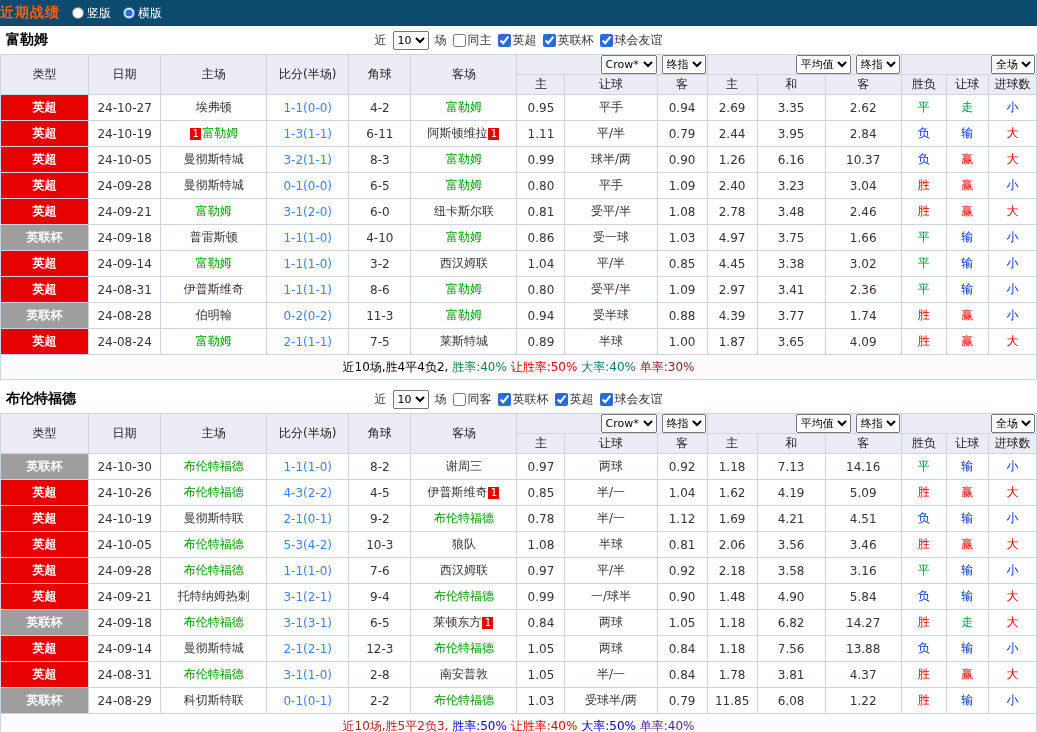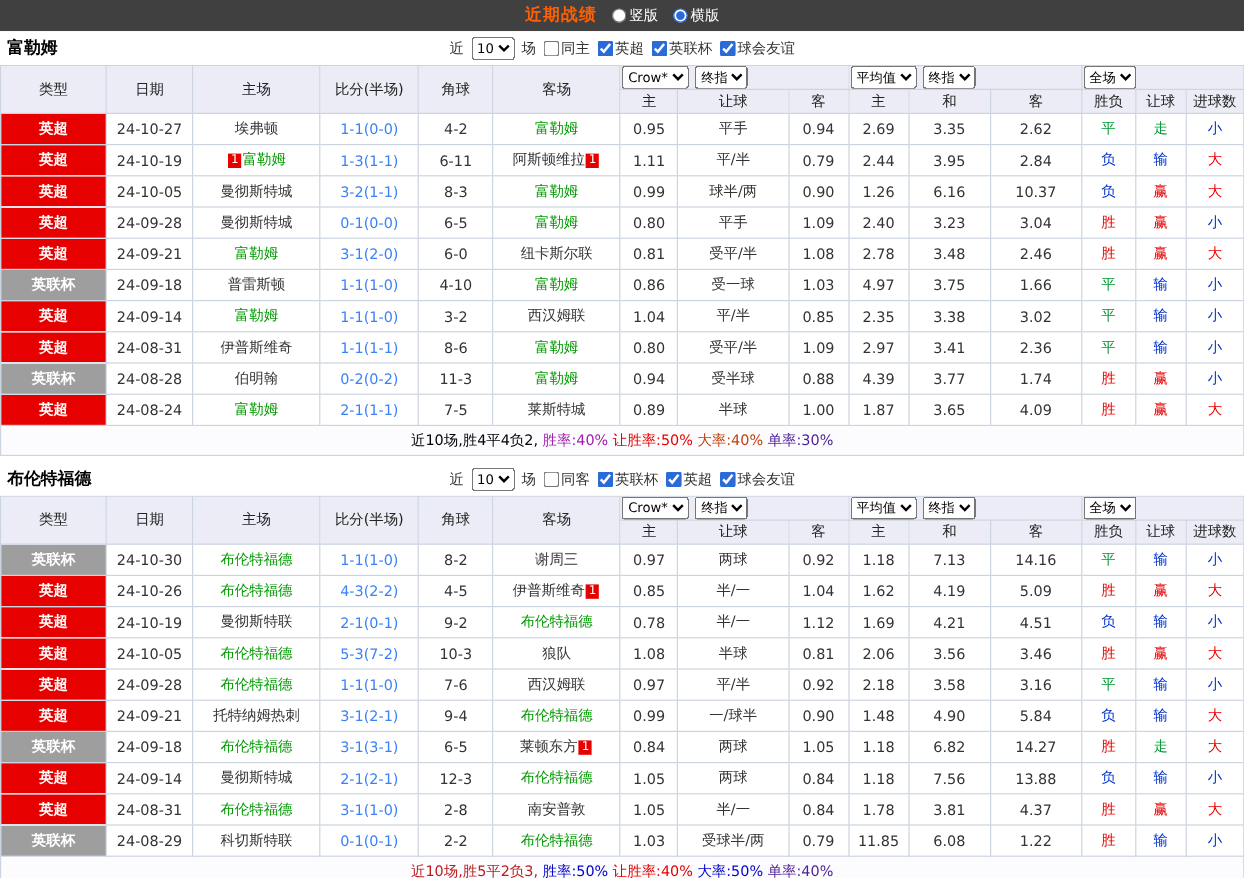--- a/index.html
+++ b/index.html
@@ -1,35 +1,35 @@
 <!DOCTYPE html>
 <html><head>
 <meta charset="utf-8">
 <style>
   html,body{margin:0;padding:0}
   body{width:1037px;font-family:"DejaVu Sans","Liberation Sans",sans-serif;font-size:12px;color:#333;background:#fff}
 
-  .topbar{height:26px;background:#404040;display:flex;align-items:center;justify-content:center;gap:12px;color:#fff}
+  .topbar{height:26px;background:#0c4a6e;display:flex;align-items:center;gap:12px;color:#fff}
   .topbar .title{color:#ff5f00;font-weight:bold;font-size:14px;letter-spacing:1px}
   .radio{display:inline-flex;align-items:center;gap:3px;font-size:12px;cursor:pointer;color:#fff}
   .radio input{width:12px;height:12px;margin:0;accent-color:#2a6bd8}
 
   .team-section+.team-section{margin-top:5px}
   .section-bar{position:relative;height:28px;display:flex;align-items:center;justify-content:center;background:#fff}
   .team-name{position:absolute;left:6px;font-size:14px;font-weight:bold;color:#000}
   .filters{display:flex;align-items:center;gap:6px}
   .filters .cb{display:inline-flex;align-items:center;gap:2px;cursor:pointer}
   .filters input[type=checkbox]{width:13px;height:13px;margin:0;accent-color:#2a6bd8}
   .dd{font-size:11px;height:19px;font-family:inherit}
 
   table.grid{width:100%;border-collapse:collapse;table-layout:fixed;border:1px solid #9fb0c4}
   .grid th,.grid td{border:1px solid #ccd4e0;text-align:center;white-space:nowrap;overflow:hidden;padding:0 1px}
   .grid thead th{background:#ebecf5;font-weight:normal;height:19px;color:#222}
   .grid tbody td{height:25px}
-  .selwrap{display:flex;justify-content:flex-start;align-items:center;gap:5px}
+  .selwrap{display:flex;justify-content:flex-end;align-items:center;gap:5px}
 
   td.type{color:#fff;font-weight:bold}
   .t-subject{color:#009900}
   .t-opp{color:#333}
   td.score{color:#3b82f6}
   .badge{display:inline-block;background:#e60000;color:#fff;font-size:10px;line-height:12px;width:11px;height:12px;vertical-align:middle;margin:0 1px;text-align:center}
   .c-red{color:#e60000}.c-green{color:#009933}.c-blue{color:#0033cc}
   td.summary{height:24px;background:#fcfcfe}
 </style>
 </head>
@@ -223,21 +223,21 @@
           <tr>
             <td class="type" style="background:#e60000">英超</td>
             <td>24-09-14</td>
             <td class="team"><span class="t-subject">富勒姆</span></td>
             <td class="score">1-1(1-0)</td>
             <td>3-2</td>
             <td class="team"><span class="t-opp">西汉姆联</span></td>
             <td>1.04</td>
             <td>平/半</td>
             <td>0.85</td>
-            <td>2.35</td>
+            <td>4.45</td>
             <td>3.38</td>
             <td>3.02</td>
             <td class="c-green">平</td>
             <td class="c-blue">输</td>
             <td class="c-blue">小</td>
           </tr>
           <tr>
             <td class="type" style="background:#e60000">英超</td>
             <td>24-08-31</td>
             <td class="team"><span class="t-opp">伊普斯维奇</span></td>
@@ -284,21 +284,21 @@
             <td>1.87</td>
             <td>3.65</td>
             <td>4.09</td>
             <td class="c-red">胜</td>
             <td class="c-red">赢</td>
             <td class="c-red">大</td>
           </tr>
         </tbody>
         <tfoot>
           <tr>
-            <td class="summary" colspan="15"><span style="color:#000000">近10场,胜4平4负2, </span><span style="color:#a21caf">胜率:40% </span><span style="color:#e60000">让胜率:50% </span><span style="color:#c2410c">大率:40% </span><span style="color:#4c1d95">单率:30%</span></td>
+            <td class="summary" colspan="15"><span style="color:#000000">近10场,胜4平4负2, </span><span style="color:#15803d">胜率:40% </span><span style="color:#e60000">让胜率:50% </span><span style="color:#0f766e">大率:40% </span><span style="color:#7f1d1d">单率:30%</span></td>
           </tr>
         </tfoot>
       </table>
     </section>
     <section class="team-section">
       <div class="section-bar">
         <span class="team-name">布伦特福德</span>
         <div class="filters">
           <span>近</span>
           <select class="dd"><option>10</option></select>
@@ -414,21 +414,21 @@
             <td>4.21</td>
             <td>4.51</td>
             <td class="c-blue">负</td>
             <td class="c-blue">输</td>
             <td class="c-blue">小</td>
           </tr>
           <tr>
             <td class="type" style="background:#e60000">英超</td>
             <td>24-10-05</td>
             <td class="team"><span class="t-subject">布伦特福德</span></td>
-            <td class="score">5-3(7-2)</td>
+            <td class="score">5-3(4-2)</td>
             <td>10-3</td>
             <td class="team"><span class="t-opp">狼队</span></td>
             <td>1.08</td>
             <td>半球</td>
             <td>0.81</td>
             <td>2.06</td>
             <td>3.56</td>
             <td>3.46</td>
             <td class="c-red">胜</td>
             <td class="c-red">赢</td>

